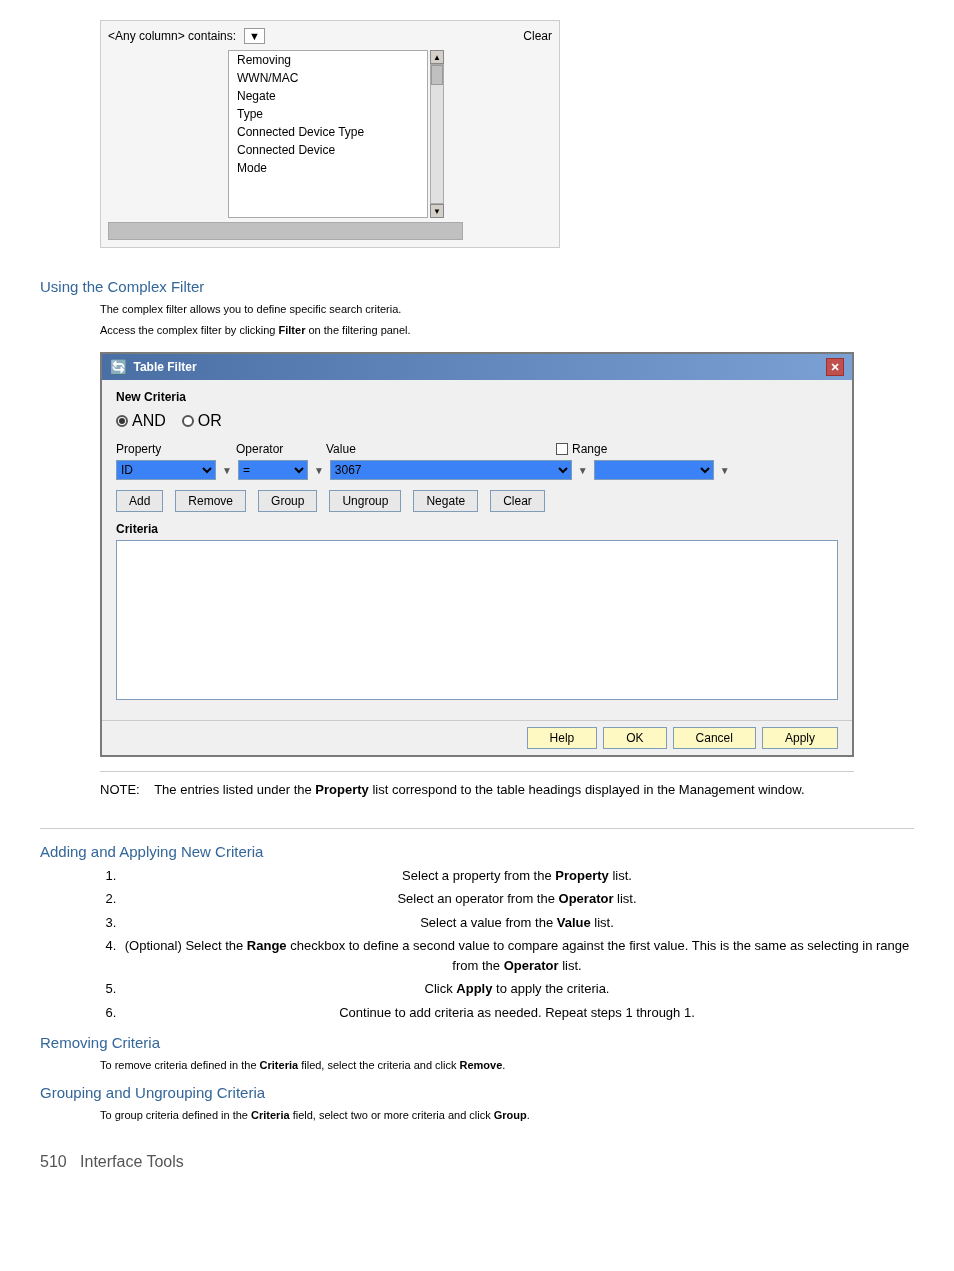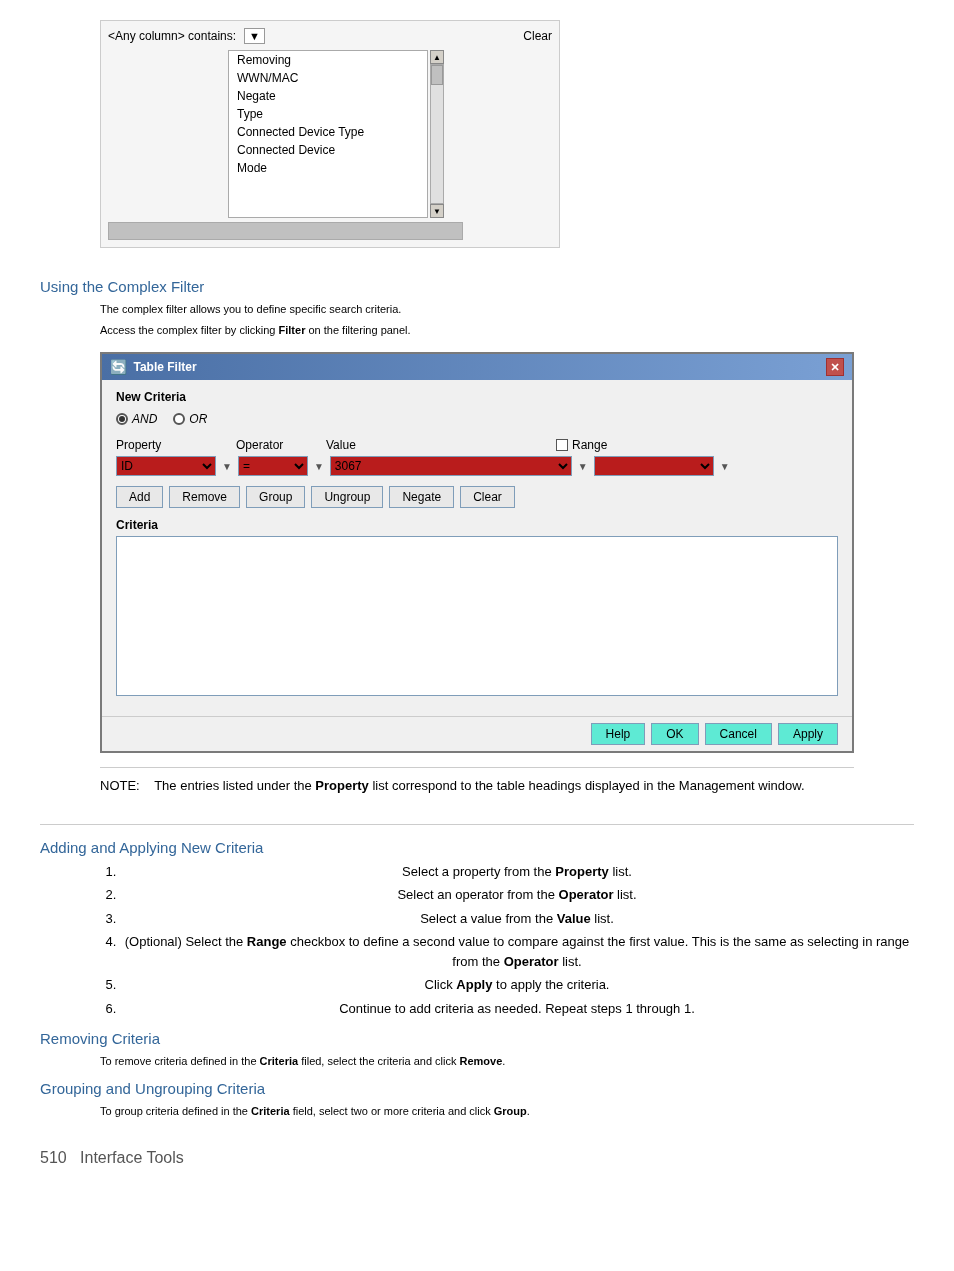--- a/index.html
+++ b/index.html
@@ -152,22 +152,21 @@
     .radio-row {
       display: flex;
       align-items: center;
       gap: 16px;
       margin-bottom: 12px;
     }
     .radio-option {
       display: flex;
       align-items: center;
       gap: 4px;
-      font-size: 12px;
-      font-style: italic;
+      font-size: 16px;
     }
     .radio-dot {
       width: 12px;
       height: 12px;
       border-radius: 50%;
       border: 2px solid #555;
       background: #fff;
       display: flex;
       align-items: center;
       justify-content: center;
@@ -196,40 +195,40 @@
       gap: 4px;
     }
     .filter-inputs-row {
       display: flex;
       align-items: center;
       gap: 6px;
       margin-bottom: 10px;
     }
     .filter-select {
       border: 1px solid #7f9db9;
-      background: #b91c1c;
+      background: #3b82f6;
       font-size: 12px;
       height: 20px;
       cursor: pointer;
     }
     .filter-select-property { width: 100px; }
     .filter-select-operator { width: 70px; }
     .filter-select-value { width: 242px; }
     .filter-select-range { width: 120px; }
     .checkbox-range {
       width: 12px;
       height: 12px;
       border: 1px solid #555;
       background: #fff;
     }
 
     .buttons-row {
       display: flex;
       align-items: center;
-      gap: 6px;
+      gap: 12px;
       margin-bottom: 10px;
     }
     .dlg-btn {
       padding: 2px 12px;
       font-size: 12px;
       background: #e8e8e8;
       border: 1px solid #7f9db9;
       cursor: pointer;
       height: 22px;
     }
@@ -247,23 +246,23 @@
     .dialog-footer {
       display: flex;
       justify-content: flex-end;
       align-items: center;
       gap: 6px;
       padding: 6px 14px;
       border-top: 1px solid #ccc;
       background: #f0f0f0;
     }
     .footer-btn {
-      padding: 2px 14px;
-      font-size: 12px;
-      background: #5eead4;
+      padding: 2px 22px;
+      font-size: 12px;
+      background: #fef9c3;
       border: 1px solid #7f9db9;
       cursor: pointer;
       height: 22px;
     }
 
     
     .note-box {
       margin: 0 60px 20px 60px;
       font-size: 13px;
       line-height: 1.5;

